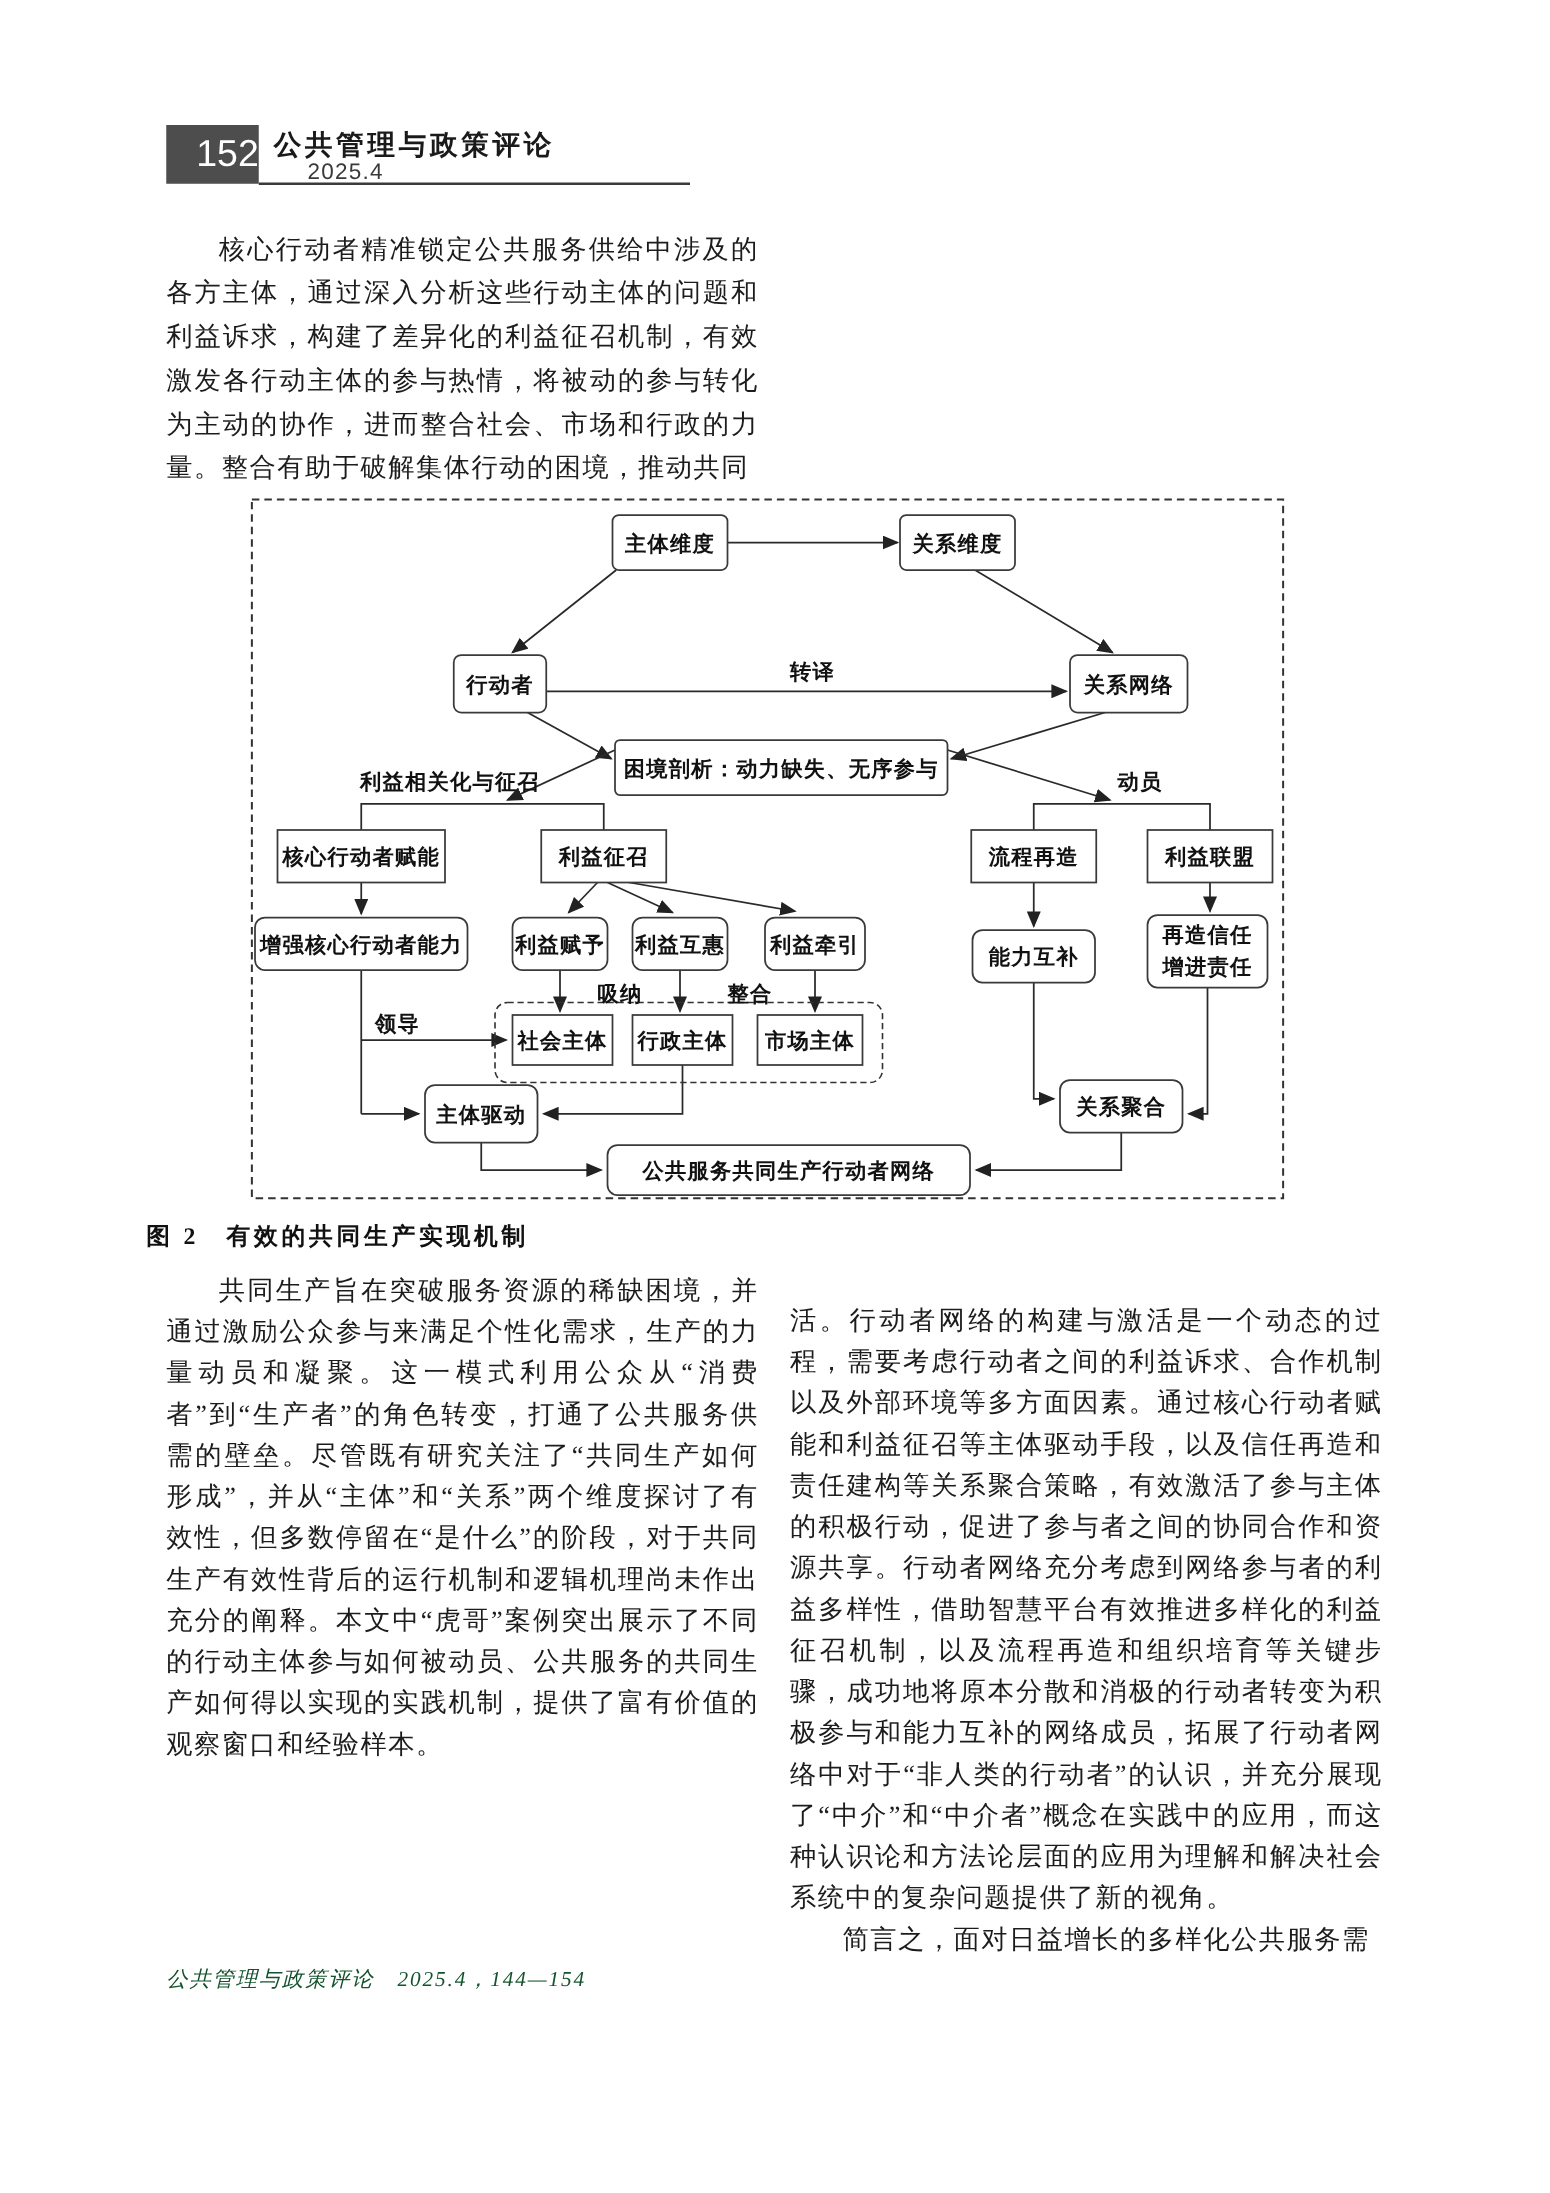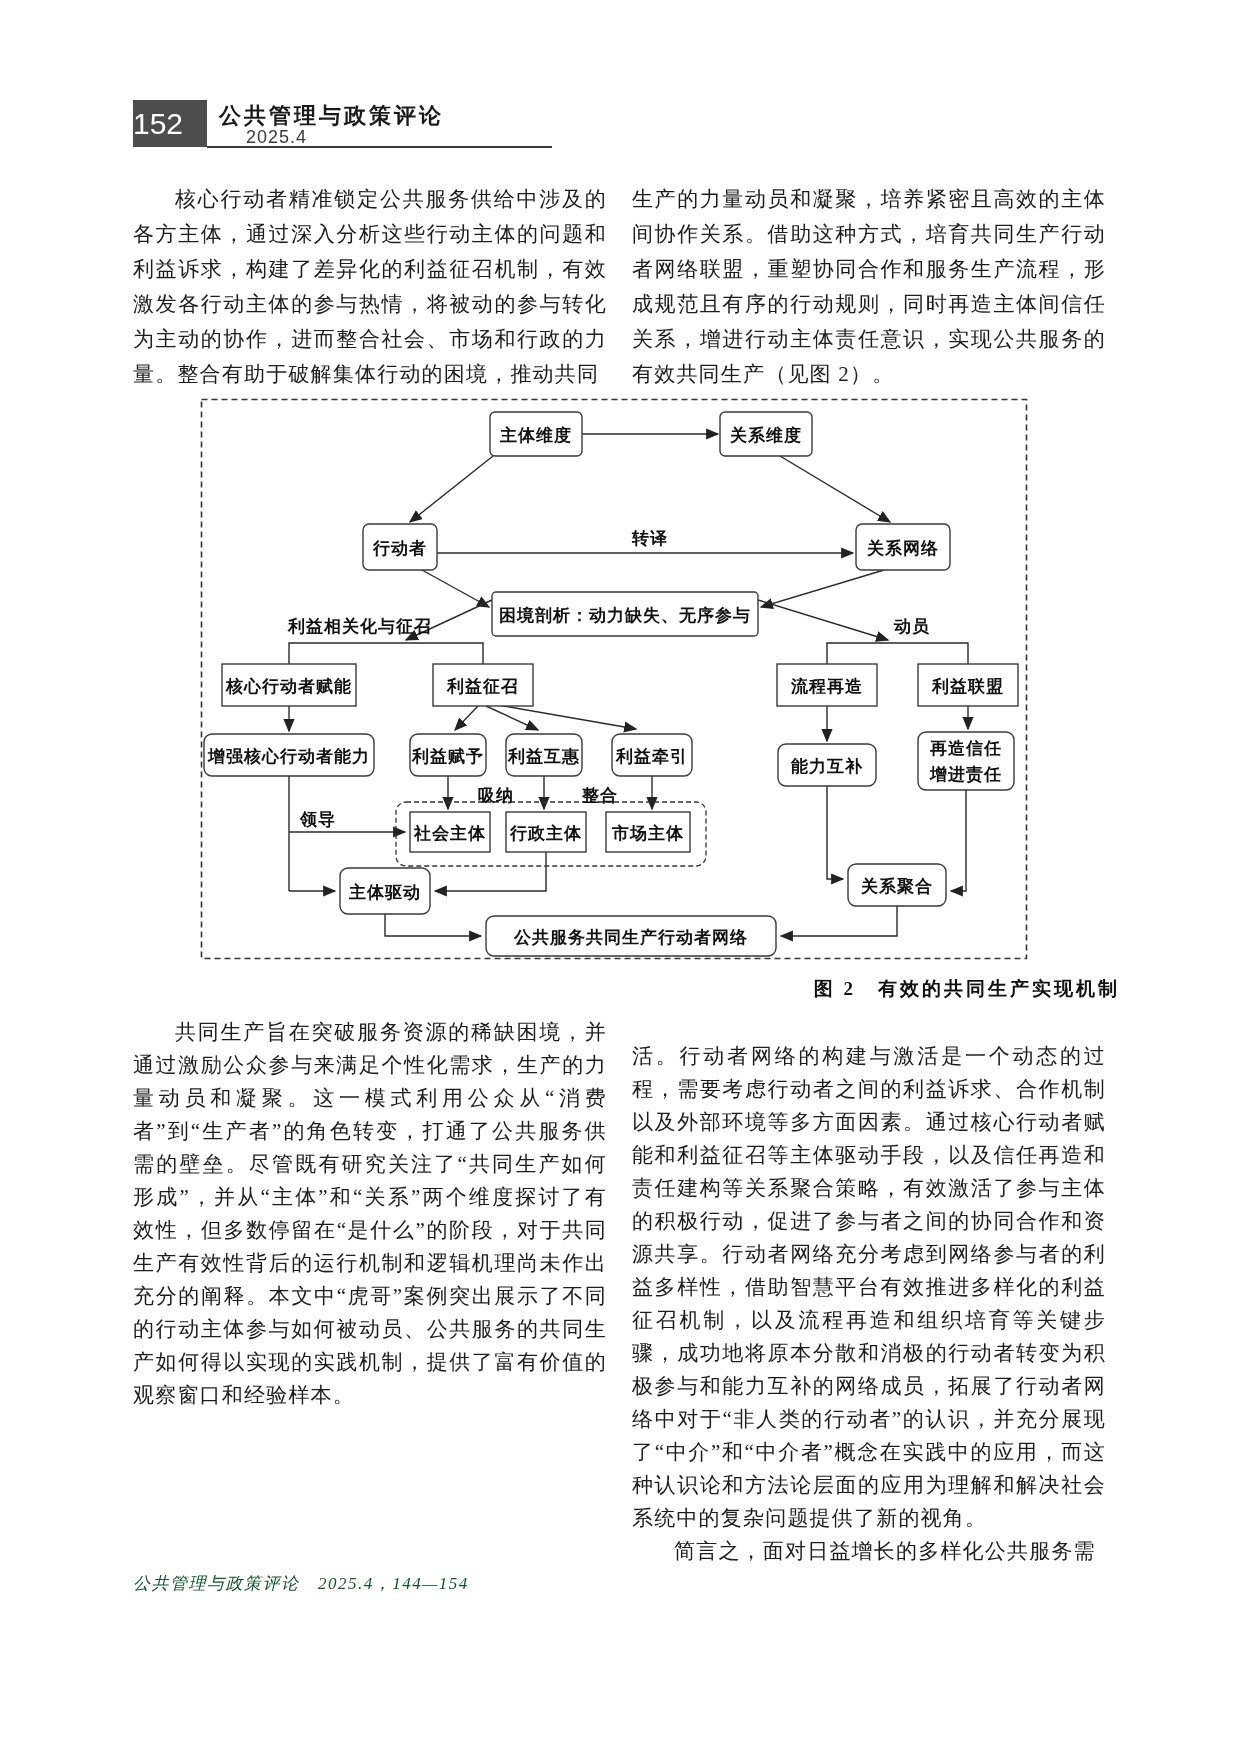--- a/index.html
+++ b/index.html
@@ -4,21 +4,21 @@
 <style>
   html,body { margin:0; padding:0; background:#e8e8e8; }
   .page {
     position:relative; width:1240px; height:1754px; margin:0 auto;
     background:#ffffff; overflow:hidden;
     font-family:"Liberation Serif","DejaVu Serif",serif; color:#1c1c1c;
   }
   
   .pagenum-box {
     position:absolute; left:133px; top:100px; width:74px; height:47px;
-    background:#4d4d4d; color:#ffffff; display:flex; align-items:center; justify-content:flex-start;
+    background:#4d4d4d; color:#ffffff; display:flex; align-items:center; justify-content:flex-end;
     font-family:"Liberation Sans","DejaVu Sans",sans-serif; font-size:30px;
   }
   .journal-title {
     position:absolute; left:219px; top:101px;
     font-family:Liberation Mono, monospace;
     font-size:22px; font-weight:bold; letter-spacing:3px; color:#1a1a1a;
   }
   .journal-issue {
     position:absolute; left:246px; top:127px;
     font-family:"Liberation Sans","DejaVu Sans",sans-serif;
@@ -31,21 +31,21 @@
   .block1 p { line-height:35px; }
   .block2 p { line-height:33px; }
   .indent { text-indent:2em; }
   .col-left1  { left:133px; top:182px; }
   .col-right1 { left:632px; top:182px; }
   .col-left2  { left:133px; top:1016px; }
   .col-right2 { left:632px; top:1016px;margin-top:24px; }
   
   .figure-wrap { position:absolute; left:200px; top:398px; width:828px; height:562px; }
   .figure-caption {
-    position:absolute; left:147px; top:976px; width:973px; text-align:right;
+    position:absolute; left:117px; top:976px; width:973px; text-align:left;
     font-size:19px; font-weight:bold; letter-spacing:3px; color:#111;
   }
   svg text {
     text-anchor:middle; dominant-baseline:central;
     font-family:"Liberation Serif","DejaVu Serif",serif;
     font-size:17px; font-weight:600; fill:#111; letter-spacing:1px;
   }
   svg .free-label { font-size:17px; }
   svg rect.node { fill:#ffffff; stroke:#3a3a3a; stroke-width:1.4; }
   svg .edge { stroke:#2a2a2a; stroke-width:1.4; fill:none; }
@@ -62,23 +62,20 @@
 
   <div class="pagenum-box">
     <span>152</span>
   </div>
   <div class="journal-title">公共管理与政策评论</div>
   <div class="journal-issue">2025.4</div>
   <div class="header-rule"></div>
 
   <div class="col block1 col-left1">
     <p class="indent">核心行动者精准锁定公共服务供给中涉及的各方主体，通过深入分析这些行动主体的问题和利益诉求，构建了差异化的利益征召机制，有效激发各行动主体的参与热情，将被动的参与转化为主动的协作，进而整合社会、市场和行政的力量。整合有助于破解集体行动的困境，推动共同</p>
-  </div>
-  <div class="col block1 col-right1">
-    <p>生产的力量动员和凝聚，培养紧密且高效的主体间协作关系。借助这种方式，培育共同生产行动者网络联盟，重塑协同合作和服务生产流程，形成规范且有序的行动规则，同时再造主体间信任关系，增进行动主体责任意识，实现公共服务的有效共同生产（见图 2）。</p>
   </div>
 
   <div class="figure-wrap">
     <svg viewBox="0 0 828 562" width="828" height="562">
       <defs>
         <marker id="ah" markerWidth="10" markerHeight="8" refX="8.5" refY="4" orient="auto">
           <path d="M0,0 L9.5,4 L0,8 z" fill="#222"></path>
         </marker>
       </defs>
 

